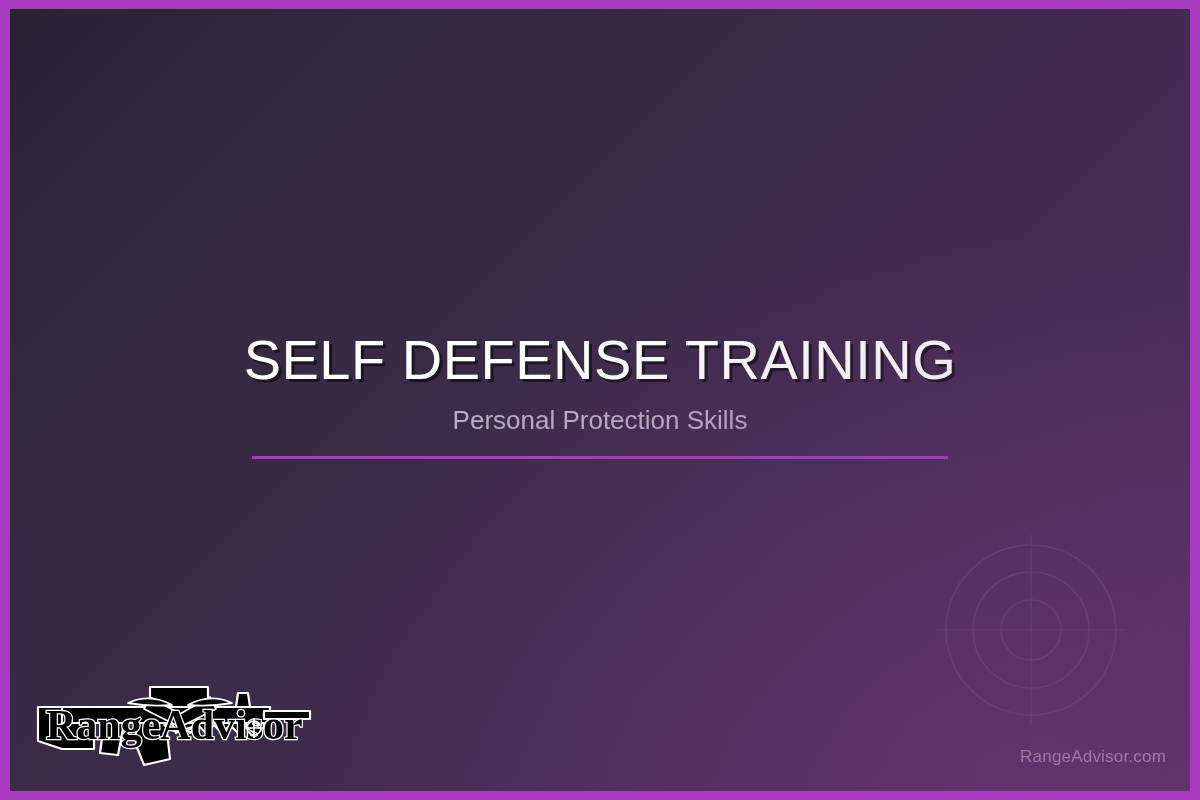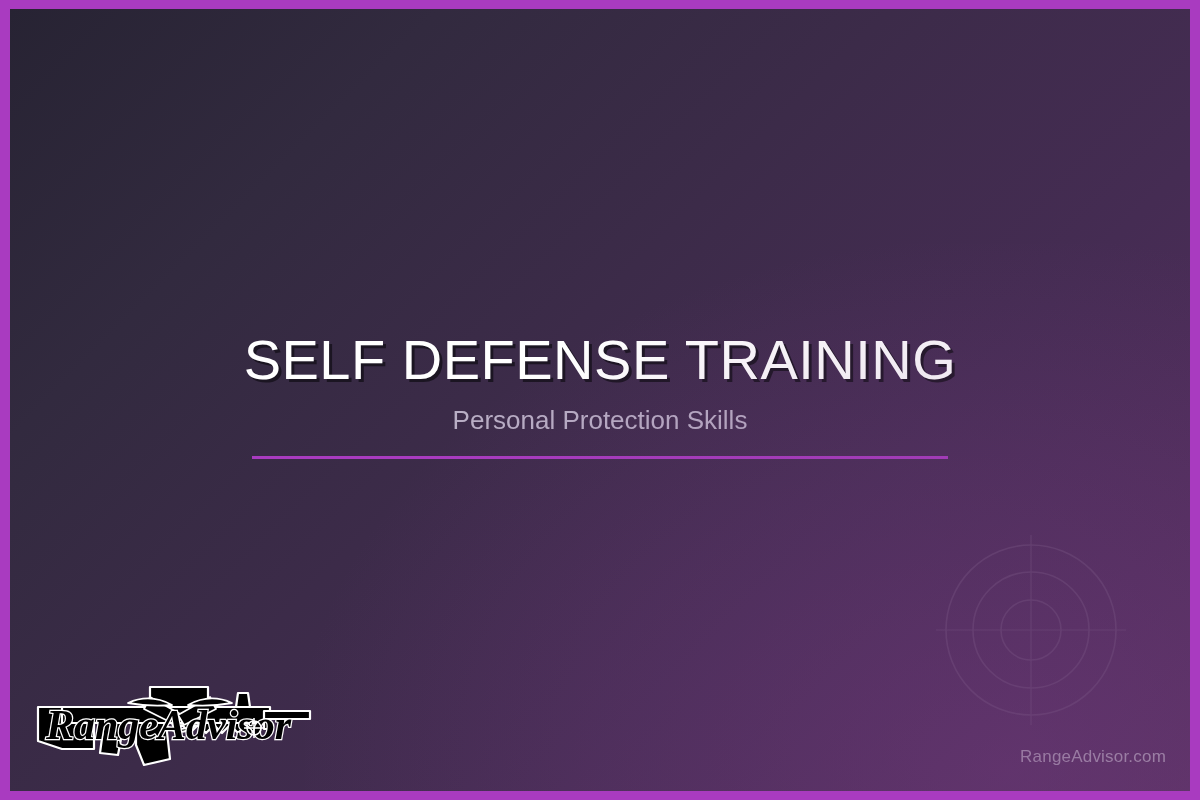--- a/index.html
+++ b/index.html
@@ -102,21 +102,20 @@
     background: #a93bc0;
   }
 
   
   #brand-logo {
     position: absolute;
     left: 22px;
     bottom: 19px;
     width: 285px;
     height: 105px;
-    font-style: italic;
   }
 
   
   #site-url {
     position: absolute;
     right: 24px;
     bottom: 24px;
     font-size: 17px;
     color: #a99bb1;
     letter-spacing: 0.2px;

